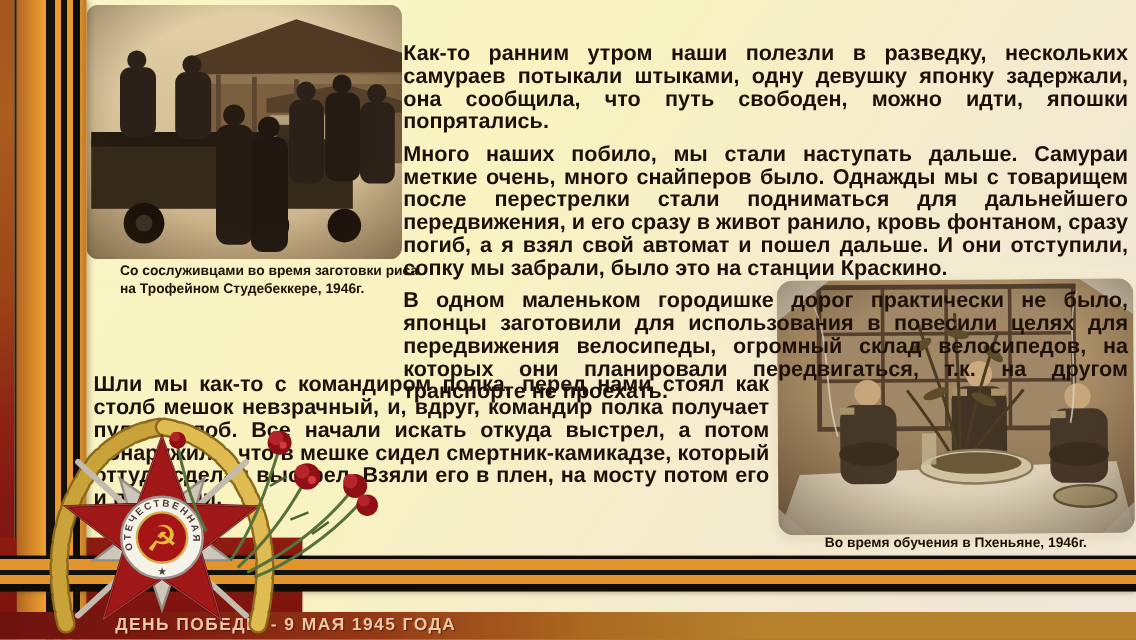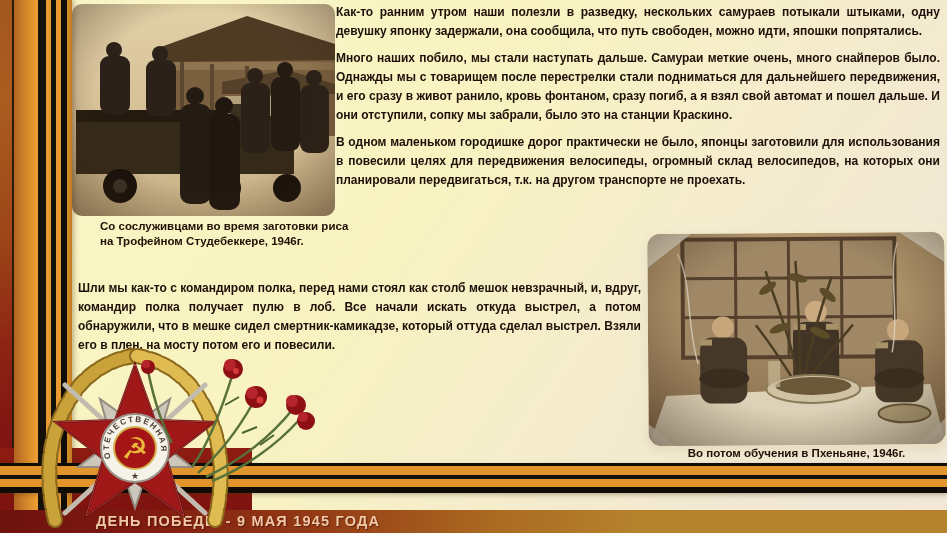--- a/index.html
+++ b/index.html
@@ -32,22 +32,22 @@
       #14100a 12px,#14100a 16px,
       #e2952c 16px,#e2952c 24px,
       #0f0b06 24px,#0f0b06 30px);
     box-shadow:0 2px 4px rgba(80,50,20,.3);}
   .bottom-bar{left:0;top:510px;width:947px;height:23px;z-index:5;
     background:linear-gradient(90deg,#6e120e 0%,#7e1a10 14%,#943a15 33%,#ab6a21 52%,#b5832e 68%,#b5832e 100%);
     color:#f0c8a6;font-size:14.5px;font-weight:bold;letter-spacing:1.2px;
     line-height:23px;padding-left:96px;box-sizing:border-box;
     text-shadow:1px 1px 1px rgba(60,10,5,.6);}
   
-  .memoir{color:#1e1008;font-weight:bold;font-size:12px;line-height:19px;
-    text-align:justify;}
+  .memoir{color:#1e1008;font-weight:bold;font-size:18px;line-height:19px;
+    text-align:justify;margin-top:32px;}
   .memoir p{margin:0 0 8px 0;}
   .col-right{left:336px;top:3px;width:604px;z-index:2;}
   .para-bottom{left:78px;top:279px;width:563px;z-index:2;}
   .caption{color:#201005;font-weight:bold;font-size:11.5px;line-height:15px;z-index:6;}
   .caption-left{left:100px;top:219px;width:250px;text-align:left;}
   .caption-right{left:648px;top:446px;width:297px;text-align:center;}
   
   .photo{z-index:2;border-radius:10px;overflow:hidden;}
   .photo-left{left:72px;top:4px;width:263px;height:212px;
     box-shadow:0 0 16px 8px rgba(248,244,198,.95);}
@@ -222,21 +222,21 @@
         <polygon points="297,212 270,212 297,186"></polygon>
           <polygon points="0,212 26,212 0,190"></polygon>
       </g>
       <g stroke="#d9d0bc" stroke-width="1.5" fill="none" opacity=".8">
         <path d="M250,10 C240,40 252,80 244,120"></path>
           <path d="M30,20 C45,50 38,90 50,130"></path>
       </g>
       <rect width="297" height="212" fill="url(#vig2)"></rect>
     </svg>
   </div>
-  <div class="abs caption caption-right">Во потом обучения в Пхеньяне, 1946г.</div>
+  <div class="abs caption caption-right">Во время обучения в Пхеньяне, 1946г.</div>
 
   <div class="abs memoir col-right">
     <p>Как-то ранним утром наши полезли в разведку, нескольких самураев потыкали штыками, одну девушку японку задержали, она сообщила, что путь свободен, можно идти, япошки попрятались.</p>
     <p>Много наших побило, мы стали наступать дальше. Самураи меткие очень, много снайперов было. Однажды мы с товарищем после перестрелки стали подниматься для дальнейшего передвижения, и его сразу в живот ранило, кровь фонтаном, сразу погиб, а я взял свой автомат и пошел дальше. И они отступили, сопку мы забрали, было это на станции Краскино.</p>
     <p>В одном маленьком городишке дорог практически не было, японцы заготовили для использования в повесили целях для передвижения велосипеды, огромный склад велосипедов, на которых они планировали передвигаться, т.к. на другом транспорте не проехать.</p>
   </div>
   <div class="abs memoir para-bottom">
     <p>Шли мы как-то с командиром полка, перед нами стоял как столб мешок невзрачный, и, вдруг, командир полка получает пулю в лоб. Все начали искать откуда выстрел, а потом обнаружили, что в мешке сидел смертник-камикадзе, который оттуда сделал выстрел. Взяли его в плен, на мосту потом его и повесили.</p>
   </div>
 

